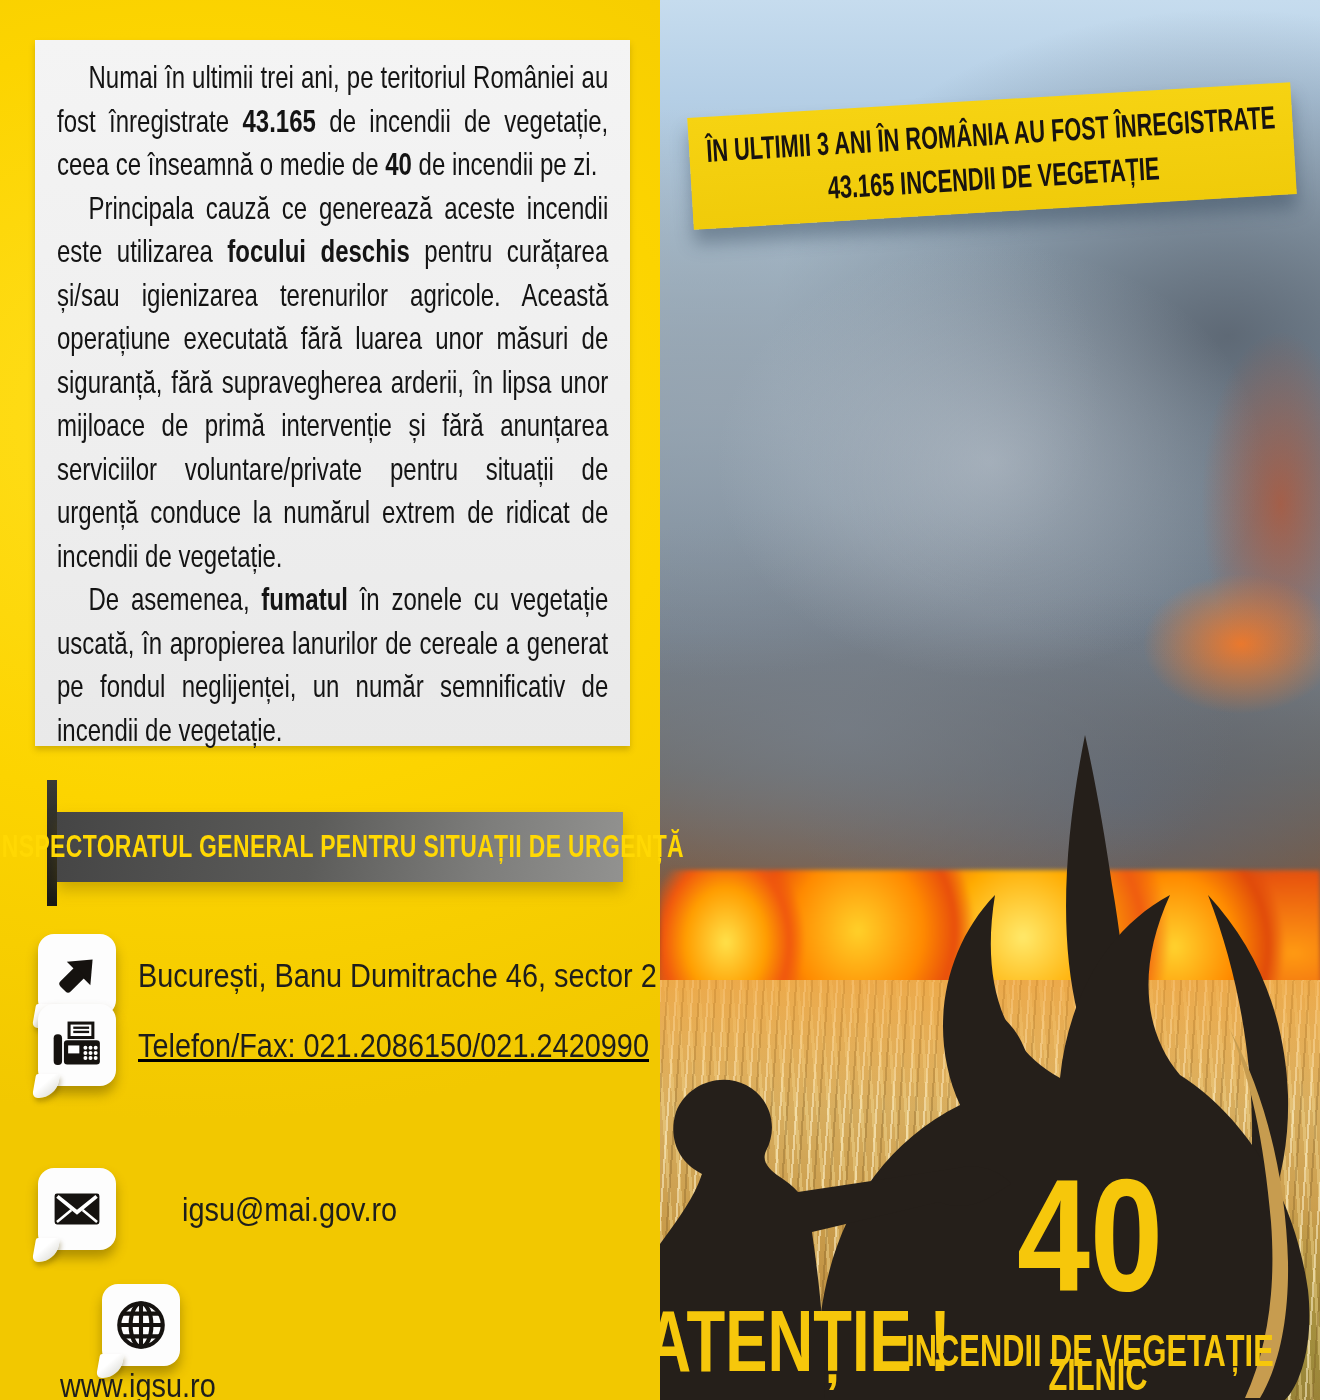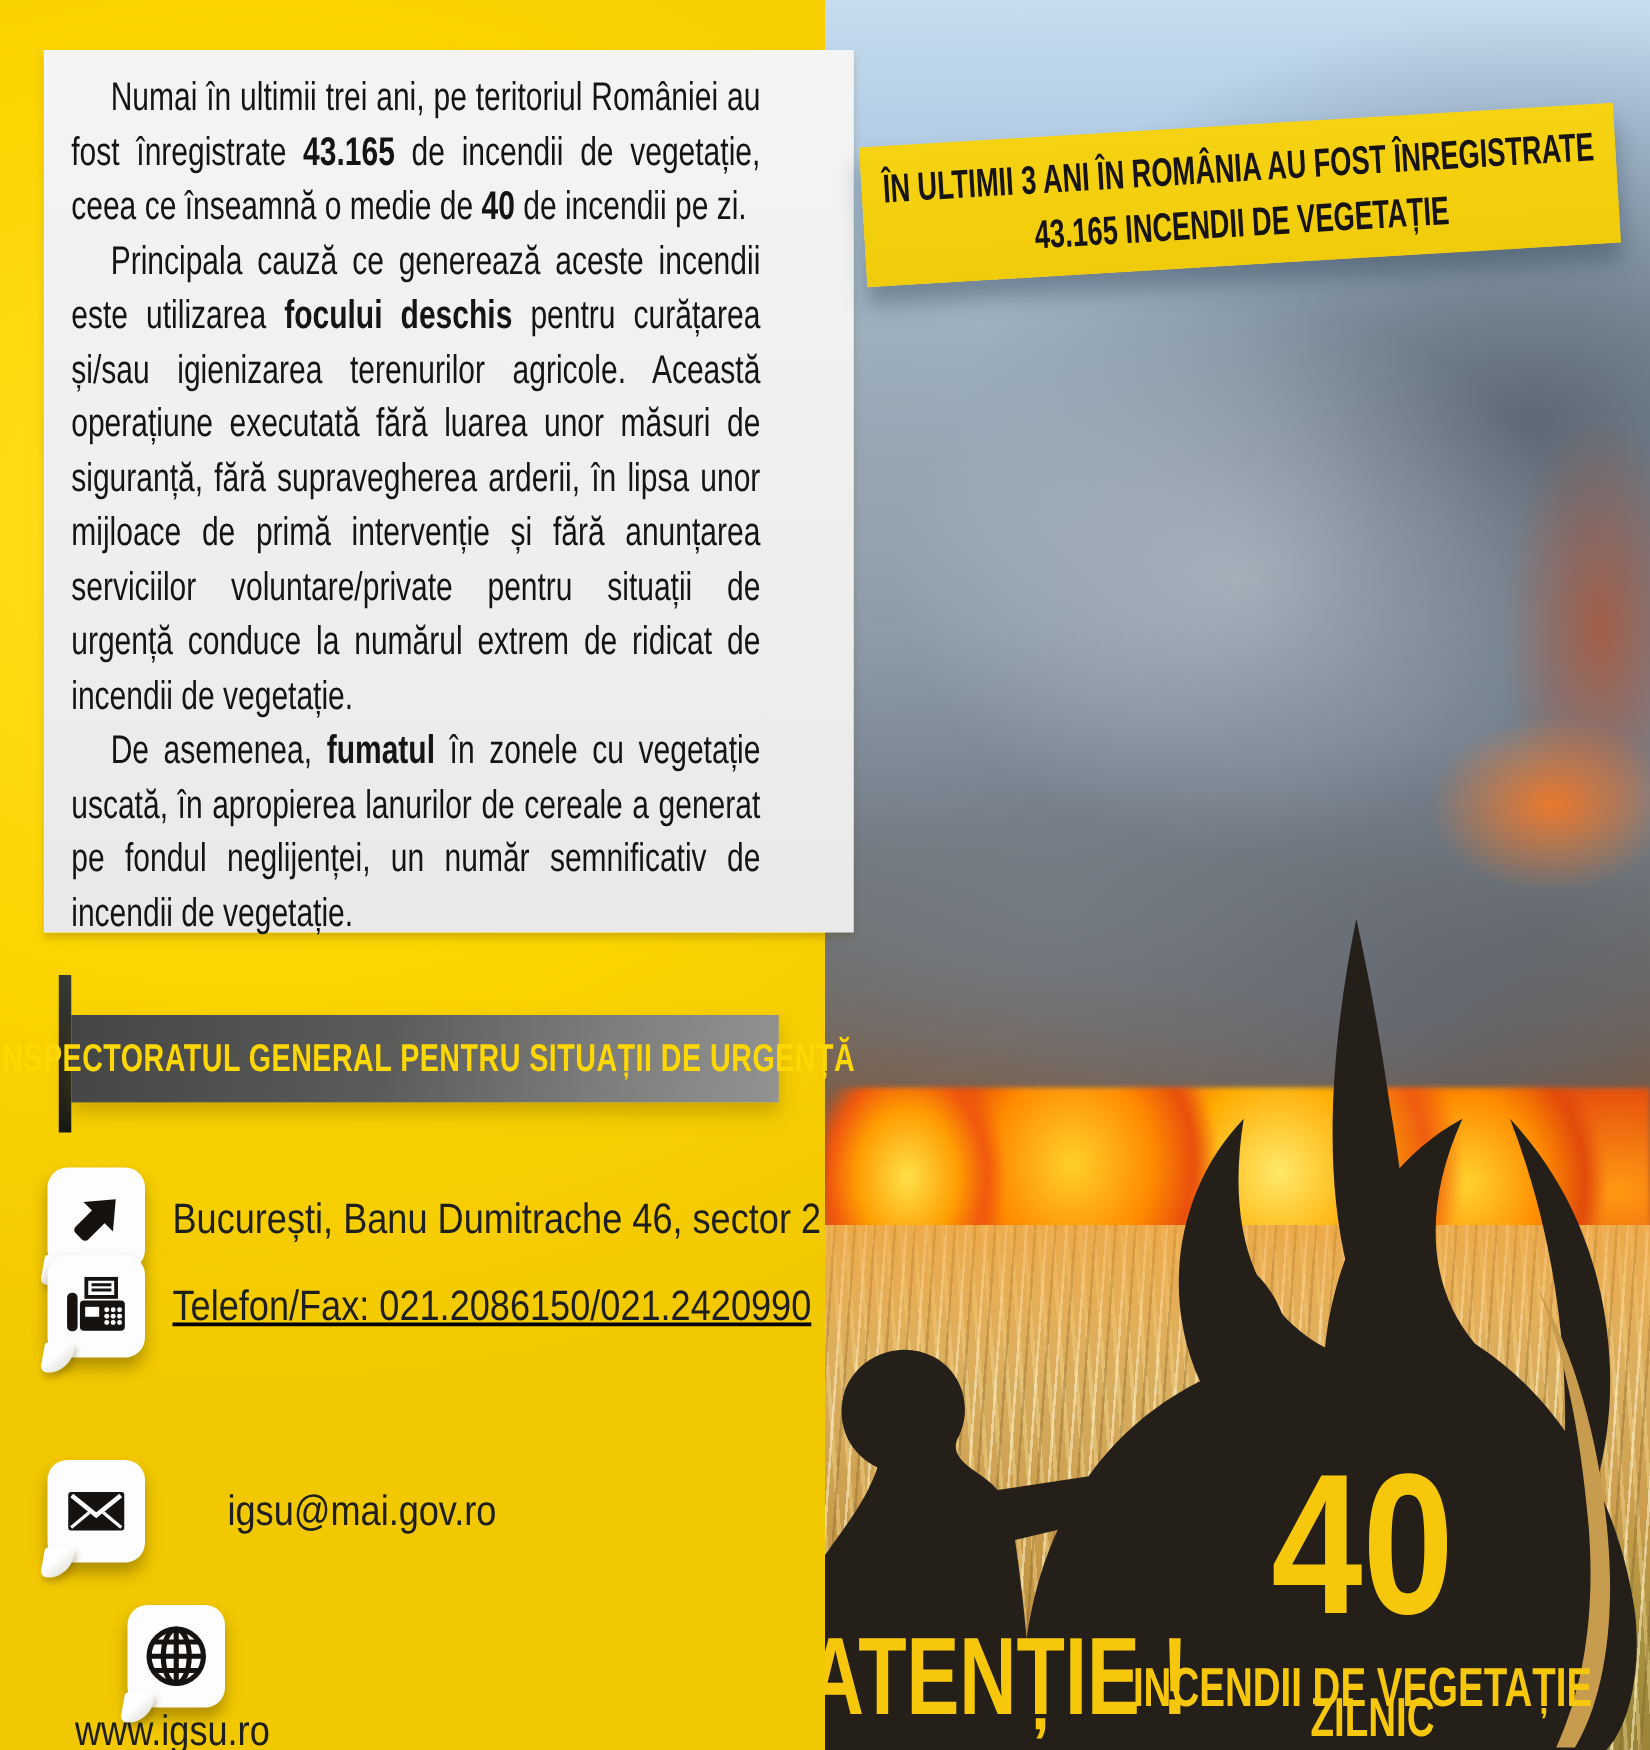--- a/index.html
+++ b/index.html
@@ -4,21 +4,21 @@
 <style>
   * { margin:0; padding:0; box-sizing:border-box; }
   html,body { width:1320px; height:1400px; }
   body { font-family:"Liberation Sans", sans-serif; overflow:hidden; }
   .page { position:relative; width:1320px; height:1400px; background:#fff; }
 
   
   .left-panel { position:absolute; left:0; top:0; width:660px; height:1400px;
     background: radial-gradient(900px 700px at 30% 30%, #ffdf1e, #fcd400 55%, #f2c800 100%); }
 
-  .card { position:absolute; left:35px; top:40px; width:648px; height:706px;
+  .card { position:absolute; left:35px; top:40px; width:595px; height:706px;
     background: linear-gradient(180deg,#f4f4f4 0%, #eeeeee 60%, #e9e9e9 100%);
     box-shadow: 0 4px 6px rgba(90,70,0,.25); z-index:2; }
   .card-shadow { position:absolute; left:45px; top:720px; width:575px; height:60px; z-index:1;
     background:
       radial-gradient(48% 55% at 18% 0%, rgba(60,45,0,.55), rgba(60,45,0,0) 70%),
       radial-gradient(48% 55% at 82% 0%, rgba(60,45,0,.55), rgba(60,45,0,0) 70%);
     filter: blur(4px); }
   .card-text { position:absolute; left:22px; top:16px; width:735px;
     transform: scaleX(0.75); transform-origin:0 0;
     font-size:32px; line-height:43.5px; color:#141414; text-align:justify; }

